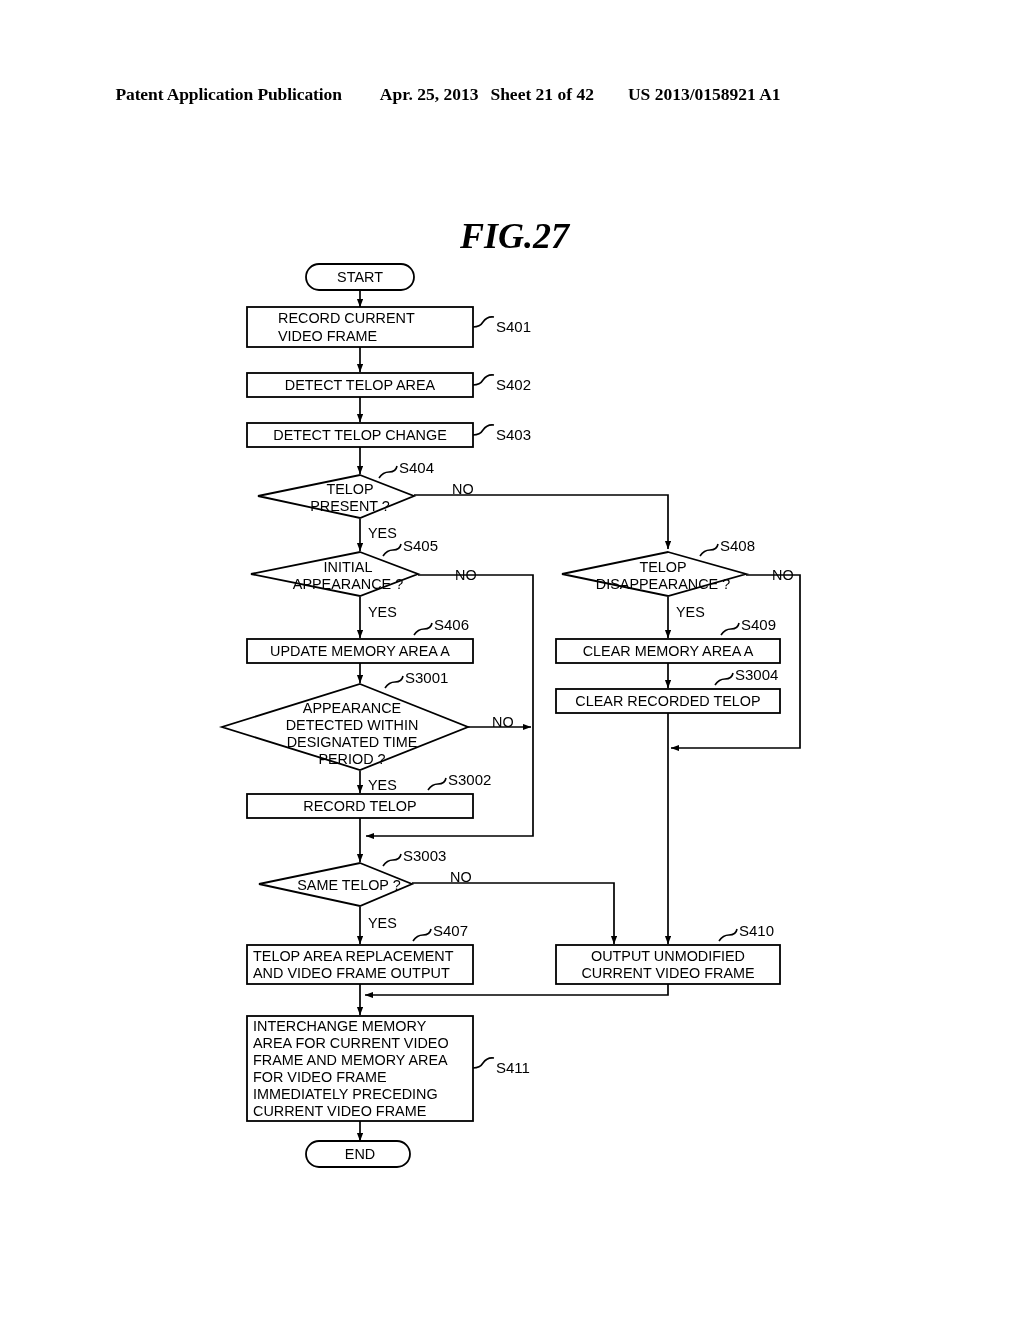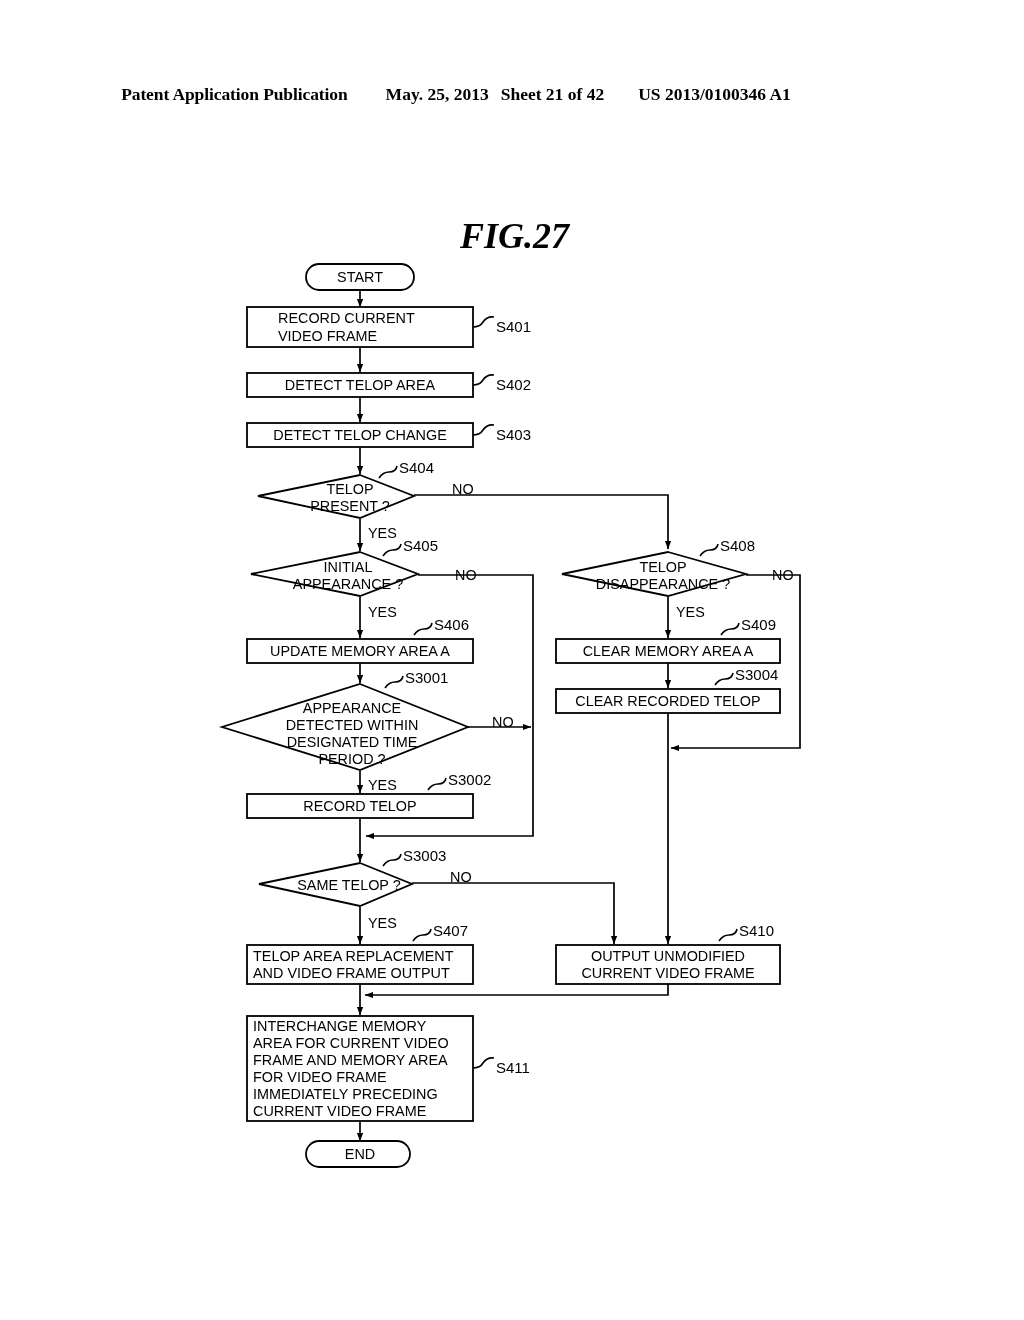--- a/index.html
+++ b/index.html
@@ -14,21 +14,20 @@
   #page{position:absolute;inset:0;}
 
   
   .hdr{
     position:absolute;top:84px;left:0;width:896px;
     font-family:"Liberation Serif", serif;
     font-weight:bold;font-size:17.5px;
     color:#000;
     display:flex;justify-content:center;align-items:baseline;
     white-space:nowrap;
-    margin-left:8px;
   }
   .hdr .seg1{letter-spacing:-0.1px;}
   .hdr .seg2{margin-left:38px;}
   .hdr .seg3{margin-left:12px;}
   .hdr .seg4{margin-left:34px;}
 
   
   .figtitle{
     position:absolute;left:460px;top:215px;
     font-family:"Liberation Serif", serif;
@@ -50,23 +49,23 @@
   .conn{stroke:#000;stroke-width:1.7;fill:none;}
   .leader{stroke:#000;stroke-width:1.6;fill:none;}
 </style>
 </head>
 <body>
 
 <div id="page">
 
   <div class="hdr">
     <span class="seg1">Patent Application Publication</span>
-    <span class="seg2">May. 25, 2013</span>
+    <span class="seg2">Apr. 25, 2013</span>
     <span class="seg3">Sheet 21 of 42</span>
-    <span class="seg4">US 2013/0100346 A1</span>
+    <span class="seg4">US 2013/0158921 A1</span>
   </div>
 
   <div class="figtitle">FIG.27</div>
 
   <svg id="flow" viewBox="0 0 1024 1320" xmlns="http://www.w3.org/2000/svg">
     <defs>
       <marker id="ar" markerWidth="10" markerHeight="10" refX="8.4" refY="3.2" orient="auto" markerUnits="userSpaceOnUse">
         <path d="M0,0 L8.6,3.2 L0,6.4 z" fill="#000"></path>
       </marker>
       <marker id="arL" markerWidth="10" markerHeight="10" refX="8.4" refY="3.2" orient="auto" markerUnits="userSpaceOnUse">

